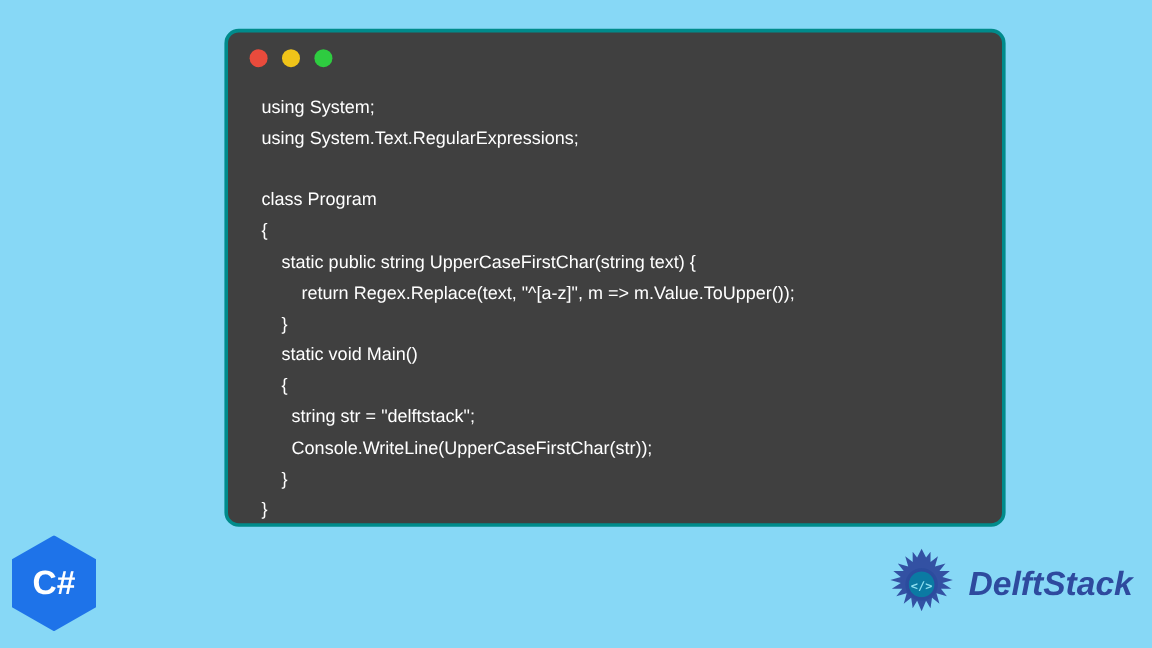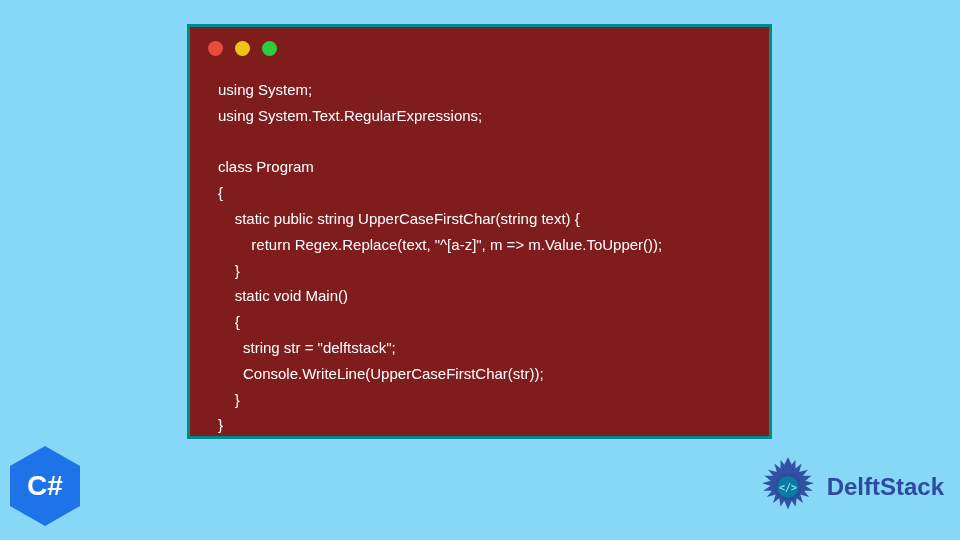--- a/index.html
+++ b/index.html
@@ -12,25 +12,25 @@
       height: 540px;
       background: #87d8f6;
       font-family: Arial, Helvetica, sans-serif;
       position: relative;
       overflow: hidden;
     }
     .code-window {
       position: absolute;
       left: 187px;
       top: 24px;
-      width: 585px;
+      width: 651px;
       height: 415px;
-      background: #7f1d1d;
+      background: #404040;
       border: 3px solid #008b8b;
-      border-radius: 0;
+      border-radius: 12px;
     }
     .traffic-lights {
       position: absolute;
       top: 14px;
       left: 18px;
       display: flex;
       gap: 12px;
     }
     .traffic-light {
       width: 15px;
@@ -86,23 +86,24 @@
       display: flex;
       align-items: center;
       justify-content: center;
     }
     .delft-emblem svg {
       width: 62px;
       height: 62px;
     }
     .delft-text {
       color: #2e4a9e;
-      font-size: 24px;
+      font-size: 28px;
       font-weight: 600;
       font-family: Arial, sans-serif;
+      font-style: italic;
     }
   </style>
 </head>
 <body>
 
 <div class="code-window">
   <div class="traffic-lights">
     <div class="traffic-light tl-red"></div>
     <div class="traffic-light tl-yellow"></div>
     <div class="traffic-light tl-green"></div>

